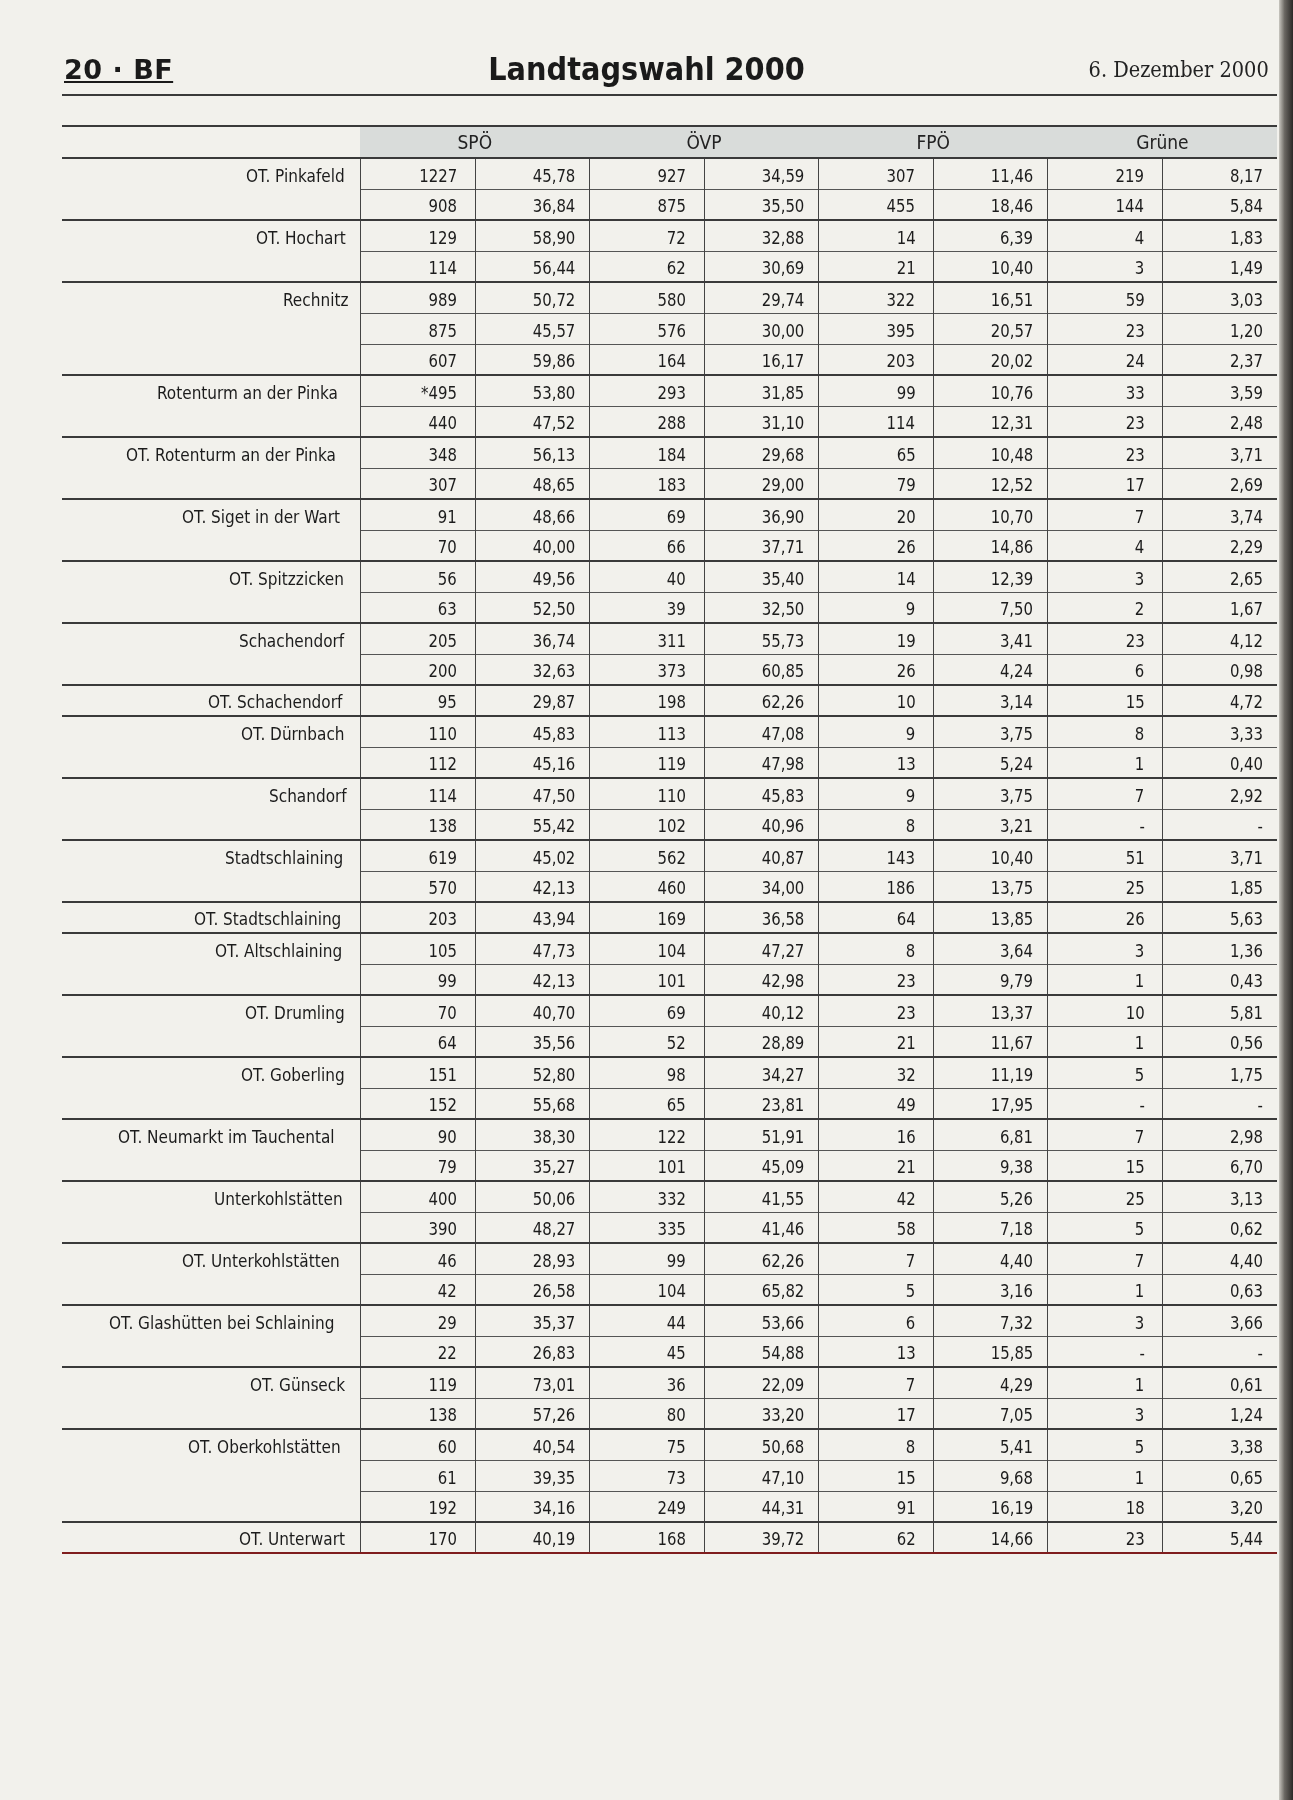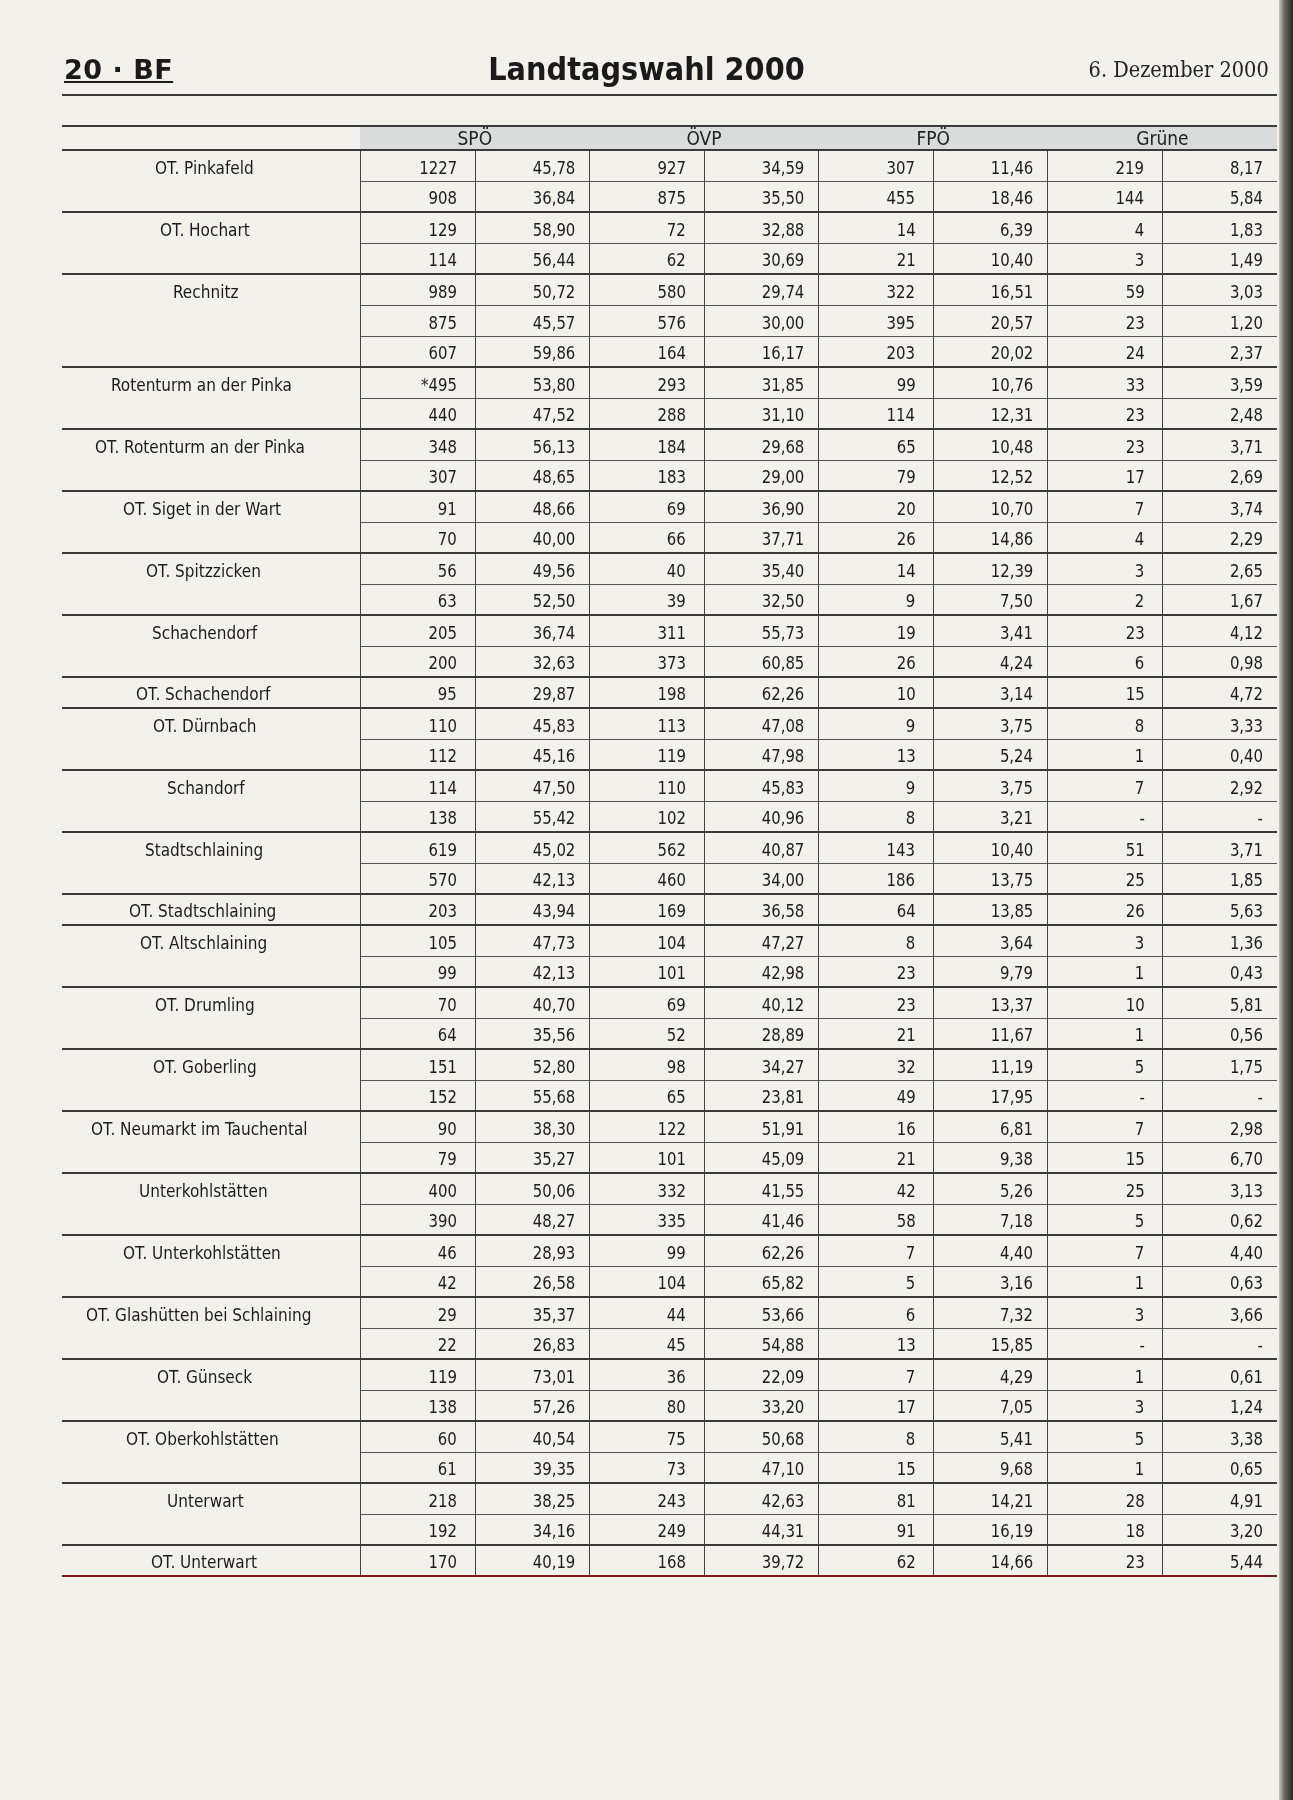--- a/index.html
+++ b/index.html
@@ -18,29 +18,29 @@
     transform:scaleX(0.9); }
   .hdr-date { position:absolute; right:24px; top:57px; font-family:"DejaVu Serif",serif;
     font-size:22px; color:#222; transform:scaleX(0.88); transform-origin:right center; }
   .hdr-rule { position:absolute; left:62px; right:16px; top:94px; height:2px; background:#3a3a3a; }
 
   table.results { position:absolute; left:62px; top:125px; width:1215px;
     border-collapse:collapse; table-layout:fixed; }
   table.results col.c-name { width:298px; }
   table.results col.c-n { width:115px; }
   table.results col.c-p { width:114px; }
-  table.results thead tr { height:24px; }
+  table.results thead tr { height:32px; }
   table.results thead th { border-top:2px solid #3a3a3a; border-bottom:2px solid #3a3a3a;
     font-weight:normal; font-size:19px; color:#222; padding:0; text-align:center;
     background:#d9dcda; }
   table.results thead th.blank { background:transparent; }
   table.results tbody tr { height:31px; }
   table.results td { padding:0 6px 0 6px; font-size:18px; line-height:20px;
     border-left:1px solid #444; white-space:nowrap; vertical-align:bottom; padding-bottom:3px; }
-  table.results td.name { border-left:none; text-align:center; padding-left:2px; font-size:18.5px; }
+  table.results td.name { border-left:none; text-align:right; padding-left:2px; font-size:18.5px; }
   table.results td.num { text-align:right; padding-right:18px; }
   table.results td.pct { text-align:right; padding-right:14px; }
   table.results tr.first td { border-top:2px solid #3a3a3a; }
   table.results tr.second td.name { border-top:none; }
   table.results tr.second td { border-top:1px solid #555; }
   table.results tbody tr:last-child td { border-bottom:2px solid #7f1d1d; }
   .txt { display:inline-block; transform:scaleX(0.92); transform-origin:right bottom; }
   td.name .txt { transform-origin:left bottom; }
 </style>
 </head>
@@ -541,31 +541,20 @@
         <td class="name"><span class="txt"></span></td>
         <td class="num"><span class="txt">61</span></td>
         <td class="pct"><span class="txt">39,35</span></td>
         <td class="num"><span class="txt">73</span></td>
         <td class="pct"><span class="txt">47,10</span></td>
         <td class="num"><span class="txt">15</span></td>
         <td class="pct"><span class="txt">9,68</span></td>
         <td class="num"><span class="txt">1</span></td>
         <td class="pct"><span class="txt">0,65</span></td>
       </tr>
-      <tr class="first">
-        <td class="name"><span class="txt">Unterwart</span></td>
-        <td class="num"><span class="txt">218</span></td>
-        <td class="pct"><span class="txt">38,25</span></td>
-        <td class="num"><span class="txt">243</span></td>
-        <td class="pct"><span class="txt">42,63</span></td>
-        <td class="num"><span class="txt">81</span></td>
-        <td class="pct"><span class="txt">14,21</span></td>
-        <td class="num"><span class="txt">28</span></td>
-        <td class="pct"><span class="txt">4,91</span></td>
-      </tr>
       <tr class="second">
         <td class="name"><span class="txt"></span></td>
         <td class="num"><span class="txt">192</span></td>
         <td class="pct"><span class="txt">34,16</span></td>
         <td class="num"><span class="txt">249</span></td>
         <td class="pct"><span class="txt">44,31</span></td>
         <td class="num"><span class="txt">91</span></td>
         <td class="pct"><span class="txt">16,19</span></td>
         <td class="num"><span class="txt">18</span></td>
         <td class="pct"><span class="txt">3,20</span></td>

